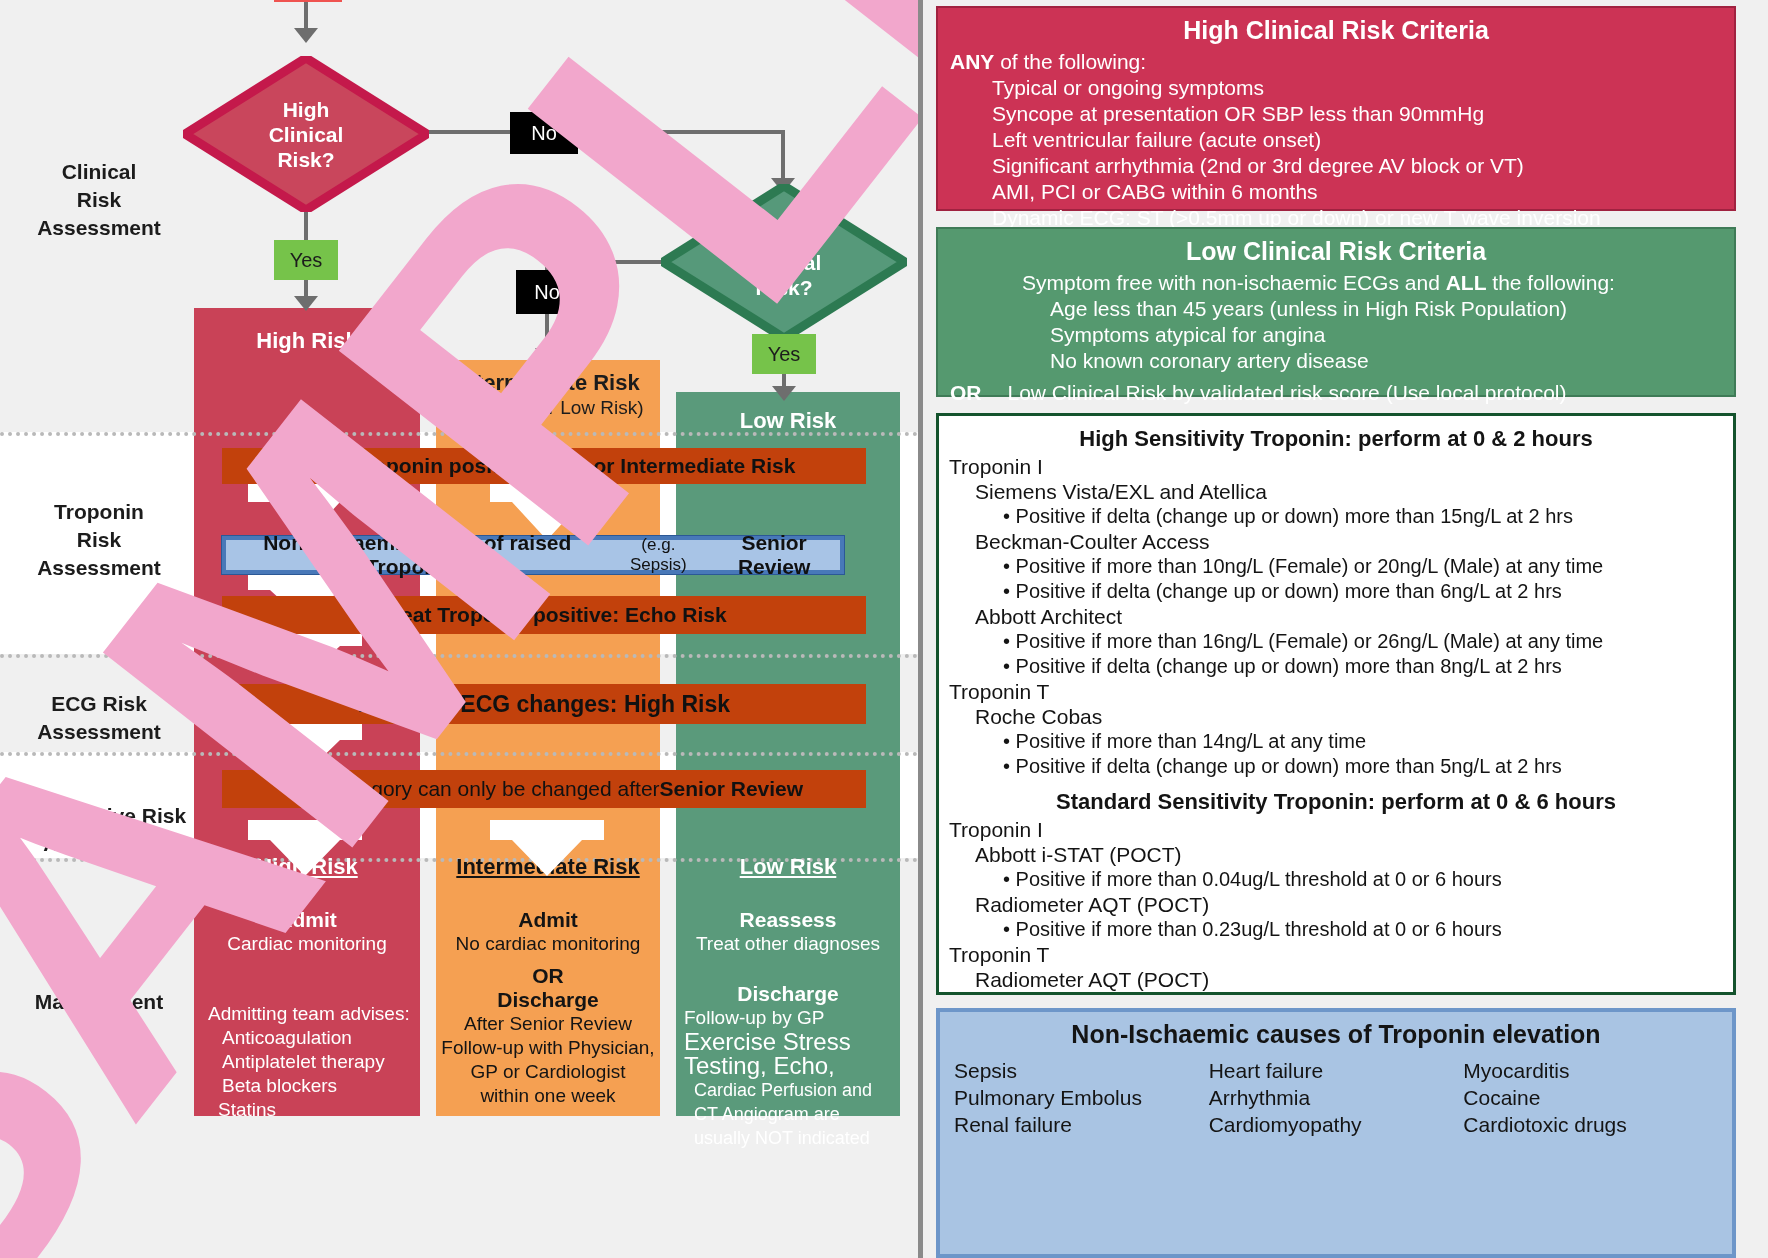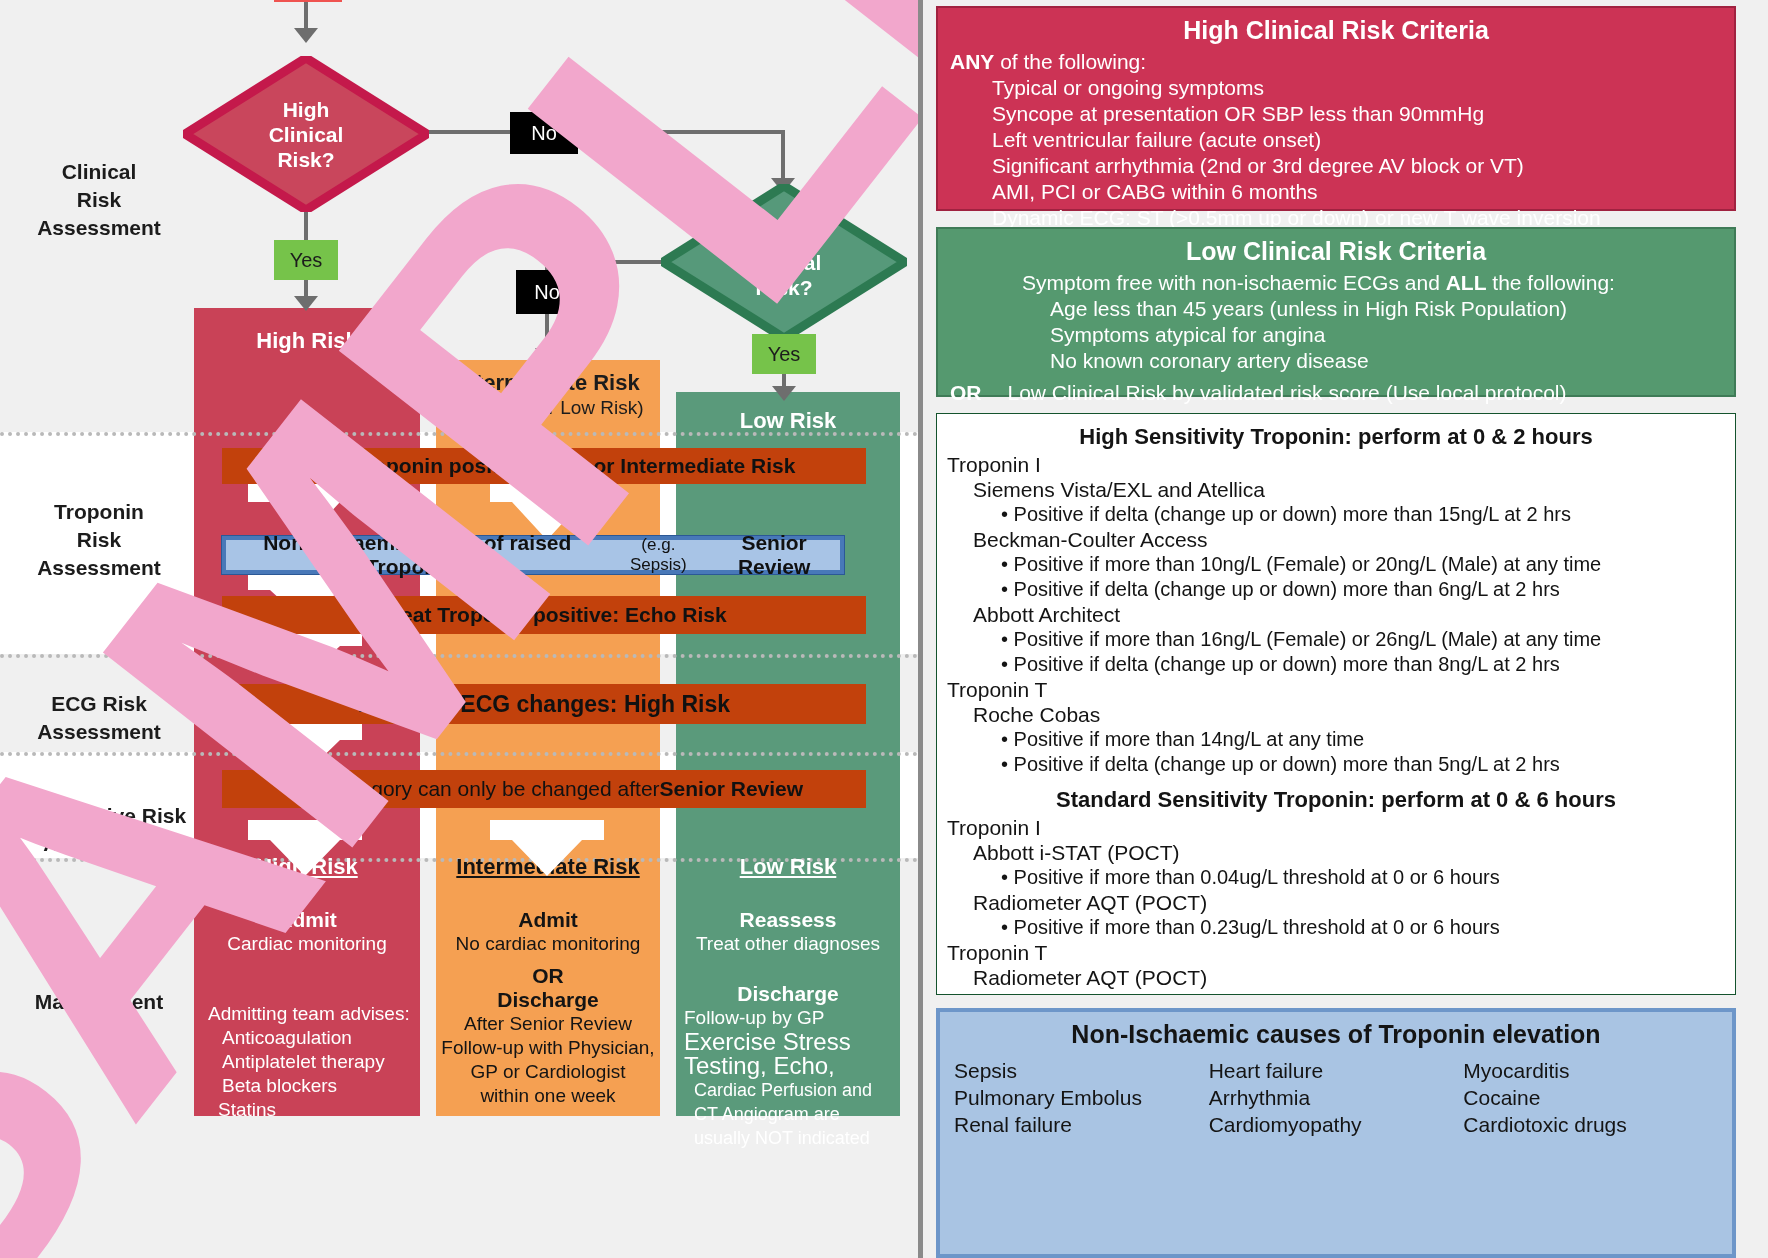--- a/index.html
+++ b/index.html
@@ -103,21 +103,21 @@
   .mgmt .ind{padding-left:20px;}
 
   
   .right{position:absolute;left:918px;top:0;width:850px;height:988px;background:#f0f0f0;}
   .divider{position:absolute;left:0;top:0;width:5px;height:1258px;background:#8a8a8a;}
 
   .panel{position:absolute;box-sizing:border-box;}
   .panel h2{margin:0;text-align:center;font-size:25px;font-weight:bold;}
   .panel.red{background:#cc3355;border:2px solid #a02240;color:#fff;}
   .panel.green{background:#55996f;border:2px solid #3f7b57;color:#fff;}
-  .panel.white{background:#ffffff;border:1px solid #14532d;color:#141414;}
+  .panel.white{background:#ffffff;border:3px solid #14532d;color:#141414;}
   .panel.blue{background:#a9c4e3;border:4px solid #6d96c9;color:#141414;}
   .panel .line1{font-size:21px;line-height:26px;}
   .panel .i1{padding-left:42px;}
   .panel b{font-weight:bold;}
 
   .tsec{font-size:22px;font-weight:bold;text-align:center;margin:6px 0 2px 0;}
   .tgrp{font-size:21px;line-height:25px;}
   .tsub{font-size:21px;line-height:25px;padding-left:26px;}
   .tbul{font-size:20px;line-height:25px;padding-left:54px;}
 

